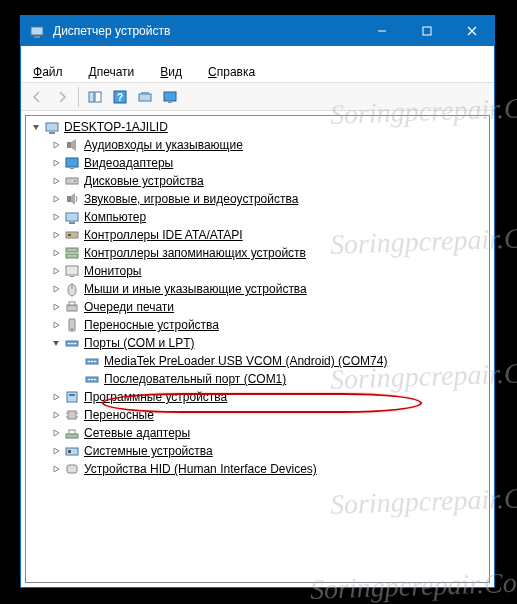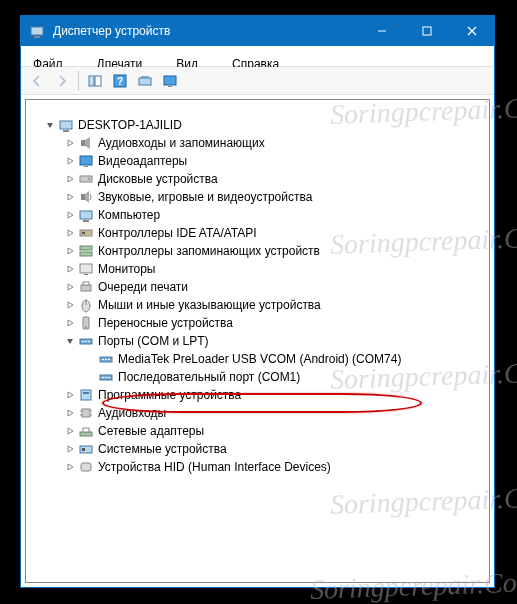--- a/index.html
+++ b/index.html
@@ -4,30 +4,30 @@
   <style>
     * { box-sizing: border-box; margin: 0; padding: 0; }
     body { font-family: 'Segoe UI', Tahoma, sans-serif; font-size: 12px; background: #000; width: 517px; height: 604px; overflow: hidden; position: relative; }
     .outer { position: absolute; left: 20px; top: 15px; width: 475px; height: 573px; background: #fff; }
     .window { width: 100%; height: 100%; border: 1px solid #0a6fbf; display: flex; flex-direction: column; background: #fff; }
     .titlebar { background: #0a6fbf; color: #fff; height: 30px; display: flex; align-items: center; padding: 0 0 0 8px; justify-content: flex-end; }
     .titlebar .ticon { width: 16px; height: 16px; margin-right: 8px; }
     .titlebar .title { flex: 1; font-size: 12px; }
     .winbtns { display: flex; height: 100%; }
     .winbtn { width: 45px; display: flex; align-items: center; justify-content: center; color: #fff; }
-    .menubar { height: 20px; padding: 10px 4px; display: flex; gap: 18px; border-bottom: 1px solid #e0e0e0; background: #fff; }
+    .menubar { height: 20px; padding: 18px 4px; display: flex; gap: 10px; border-bottom: 1px solid #e0e0e0; background: #fff; }
     .menuitem { padding: 1px 8px; }
     .menuitem u { text-decoration: underline; }
     .menuitem .nounder { text-decoration: none; }
     .toolbar { height: 28px; padding: 2px 4px; display: flex; align-items: center; gap: 1px; border-bottom: 1px solid #e0e0e0; background: #f7f7f7; }
     .tbtn { width: 24px; height: 24px; display: flex; align-items: center; justify-content: center; border: 1px solid transparent; }
     .tbtn.disabled { opacity: 0.4; }
     .tsep { width: 1px; height: 20px; background: #ccc; margin: 0 3px; }
     .content { flex: 1; padding: 4px; overflow: auto; }
-    .tree-container { border: 1px solid #828790; width: 100%; height: 100%; padding: 16px; overflow: auto; background: #fff; }
+    .tree-container { border: 1px solid #828790; width: 100%; height: 100%; padding: 2px; overflow: auto; background: #fff; text-decoration: underline; }
     .node { display: flex; align-items: center; height: 18px; white-space: nowrap; }
     .expander { width: 16px; height: 16px; display: flex; align-items: center; justify-content: center; color: #5b5b5b; font-size: 10px; flex-shrink: 0; }
     .node-icon { width: 16px; height: 16px; margin-right: 4px; display: flex; align-items: center; justify-content: center; flex-shrink: 0; }
     .node-label { white-space: nowrap; }
     .indent { display: inline-block; width: 20px; flex-shrink: 0; }
     .highlight-oval { position: absolute; border: 2px solid #c80000; border-radius: 50% / 100%; pointer-events: none; box-shadow: 0 0 2px rgba(200,0,0,0.5); }
     .watermark { position: absolute; color: rgba(180,180,190,0.45); font-family: 'Brush Script MT', cursive; font-size: 28px; font-style: italic; pointer-events: none; white-space: nowrap; transform: rotate(-2deg); }
   </style>
 </head>
 <body>
@@ -130,21 +130,21 @@
               <svg width="10" height="10">
                 <path d="M3 2 L3 8 L8 5 Z" fill="none" stroke="#888"></path>
               </svg>
             </span>
             <span class="node-icon">
               <svg width="16" height="16">
                 <rect x="3" y="5" width="4" height="6" fill="#888"></rect>
                 <path d="M7 5 L12 2 L12 14 L7 11 Z" fill="#aaa"></path>
               </svg>
             </span>
-            <span class="node-label">Аудиовходы и запоминающих</span>
+            <span class="node-label">Аудиовходы и указывающие</span>
           </div>
           <div class="node">
             <span class="indent"></span>
             <span class="expander">
               <svg width="10" height="10">
                 <path d="M3 2 L3 8 L8 5 Z" fill="none" stroke="#888"></path>
               </svg>
             </span>
             <span class="node-icon">
               <svg width="16" height="16">
@@ -247,40 +247,40 @@
           </div>
           <div class="node">
             <span class="indent"></span>
             <span class="expander">
               <svg width="10" height="10">
                 <path d="M3 2 L3 8 L8 5 Z" fill="none" stroke="#888"></path>
               </svg>
             </span>
             <span class="node-icon">
               <svg width="16" height="16">
+                <ellipse cx="8" cy="9" rx="4" ry="6" fill="#ddd" stroke="#888"></ellipse>
+                <line x1="8" y1="3" x2="8" y2="8" stroke="#888"></line>
+              </svg>
+            </span>
+            <span class="node-label">Мыши и иные указывающие устройства</span>
+          </div>
+          <div class="node">
+            <span class="indent"></span>
+            <span class="expander">
+              <svg width="10" height="10">
+                <path d="M3 2 L3 8 L8 5 Z" fill="none" stroke="#888"></path>
+              </svg>
+            </span>
+            <span class="node-icon">
+              <svg width="16" height="16">
                 <rect x="3" y="6" width="10" height="6" fill="#ccc" stroke="#888"></rect>
                 <rect x="5" y="3" width="6" height="3" fill="#fff" stroke="#888"></rect>
               </svg>
             </span>
             <span class="node-label">Очереди печати</span>
-          </div>
-          <div class="node">
-            <span class="indent"></span>
-            <span class="expander">
-              <svg width="10" height="10">
-                <path d="M3 2 L3 8 L8 5 Z" fill="none" stroke="#888"></path>
-              </svg>
-            </span>
-            <span class="node-icon">
-              <svg width="16" height="16">
-                <ellipse cx="8" cy="9" rx="4" ry="6" fill="#ddd" stroke="#888"></ellipse>
-                <line x1="8" y1="3" x2="8" y2="8" stroke="#888"></line>
-              </svg>
-            </span>
-            <span class="node-label">Мыши и иные указывающие устройства</span>
           </div>
           <div class="node">
             <span class="indent"></span>
             <span class="expander">
               <svg width="10" height="10">
                 <path d="M3 2 L3 8 L8 5 Z" fill="none" stroke="#888"></path>
               </svg>
             </span>
             <span class="node-icon">
               <svg width="16" height="16">
@@ -359,21 +359,21 @@
             </span>
             <span class="node-icon">
               <svg width="16" height="16">
                 <rect x="4" y="4" width="8" height="8" fill="#ccc" stroke="#888"></rect>
                 <line x1="2" y1="6" x2="4" y2="6" stroke="#888"></line>
                 <line x1="2" y1="10" x2="4" y2="10" stroke="#888"></line>
                 <line x1="12" y1="6" x2="14" y2="6" stroke="#888"></line>
                 <line x1="12" y1="10" x2="14" y2="10" stroke="#888"></line>
               </svg>
             </span>
-            <span class="node-label">Аудиовходы</span>
+            <span class="node-label">Переносные</span>
           </div>
           <div class="node">
             <span class="indent"></span>
             <span class="expander">
               <svg width="10" height="10">
                 <path d="M3 2 L3 8 L8 5 Z" fill="none" stroke="#888"></path>
               </svg>
             </span>
             <span class="node-icon">
               <svg width="16" height="16">

